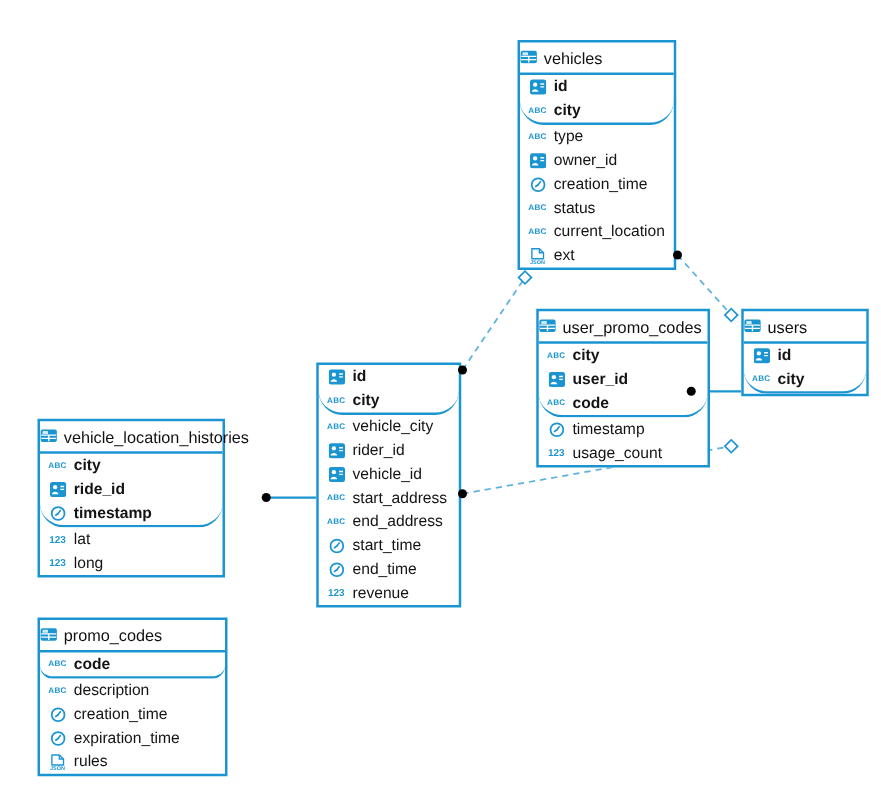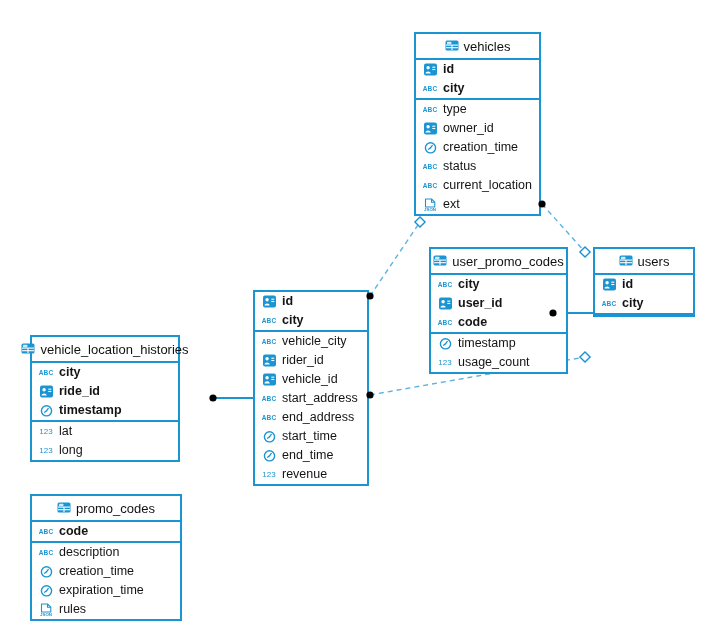--- a/index.html
+++ b/index.html
@@ -17,46 +17,46 @@
   .table {
     position:absolute;
     background:#ffffff;
     border:2px solid var(--blue);
     box-sizing:border-box;
     z-index:2;
   }
   .thead {
     height:26px;
     box-sizing:border-box;
-    display:flex; align-items:center; justify-content:center; gap:5px;
+    display:flex; align-items:center; gap:5px;
     border-bottom:2px solid var(--blue);
     font-size:13px; font-weight:500; color:#111;
     white-space:nowrap;
   }
   .tsection { }
-  .tsection.pk { border-bottom:2px solid var(--blue); }
+  .tsection.pk { border-bottom:2px solid var(--blue);border-radius:19px; }
   .tsection.pk .fname { font-weight:700; }
   .trow {
     height:19px;
     display:flex; align-items:center; gap:3px;
     padding-left:4px; padding-right:4px;
     box-sizing:border-box;
     white-space:nowrap;
   }
   .ficon {
     flex:0 0 20px; width:20px;
     display:flex; align-items:center; justify-content:center;
   }
   .fname { font-size:12.5px; color:#141414; line-height:19px; }
   .abc {
     font-size:6.5px; font-weight:700; letter-spacing:0.2px;
     color:var(--blue);
   }
   .n123 {
-    font-size:8px; font-weight:400; letter-spacing:0;
+    font-size:8px; font-weight:700; letter-spacing:0;
     color:var(--blue);
   }
 </style>
 </head>
 <body>
 
 <div id="canvas" style="width: 705px; height: 636px; --blue: #1b95d2;">
   <svg id="lines-under" class="layer" viewBox="0 0 705 636">
       <line x1="213" y1="398" x2="253" y2="398" stroke="#1b95d2" stroke-width="1.8"></line>
       <line x1="553" y1="313" x2="593" y2="313" stroke="#1b95d2" stroke-width="1.8"></line>

